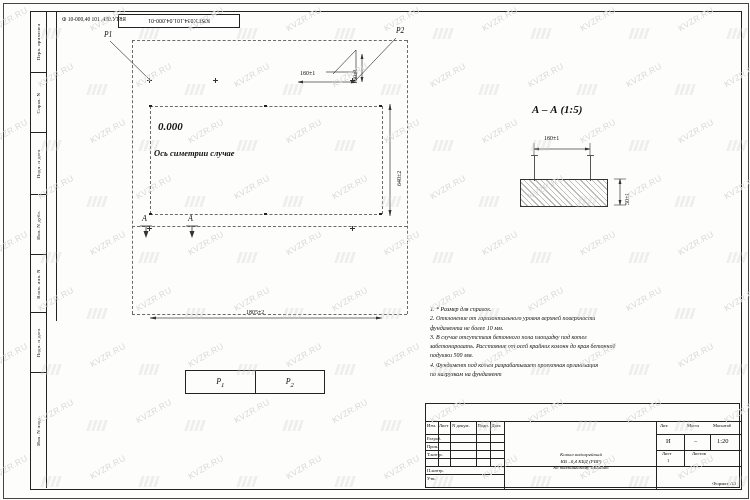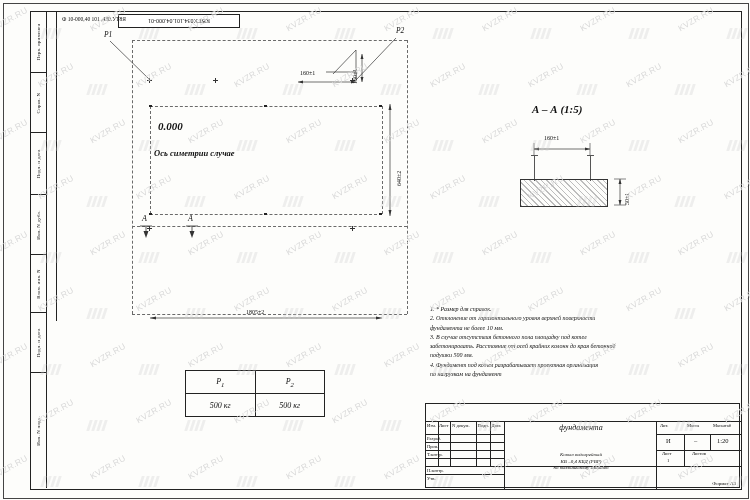--- a/index.html
+++ b/index.html
@@ -237,24 +237,20 @@
     <div>4. Фундамент под котел разрабатывает проектная организация</div>
     <div>по нагрузкам на фундамент</div>
   </div>
 
   <table class="ptab">
     <tbody>
         <tr>
       <td><span>Р</span><sub>1</sub></td>
       <td><span>Р</span><sub>2</sub></td>
     </tr>
-    <tr>
-      <td>500 кг</td>
-      <td>500 кг</td>
-    </tr>
   </tbody>
     </table>
 
   <div class="stamp">
 
     <div class="hline" style="left:0;top:17px;width:315px;height:1px;"></div>
     <div class="hline" style="left:0;top:30px;width:78px;height:1px;"></div>
     <div class="hline" style="left:0;top:38px;width:78px;height:1px;"></div>
     <div class="hline" style="left:0;top:46px;width:78px;height:1px;"></div>
     <div class="hline" style="left:0;top:54px;width:78px;height:1px;"></div>
@@ -281,21 +277,20 @@
     <div class="scell" style="left:51.5px;top:18.5px;">Подп.</div>
     <div class="scell" style="left:65.5px;top:18.5px;">Дата</div>
 
     <div class="scell" style="left:1px;top:31.5px;">Разраб.</div>
     <div class="scell" style="left:1px;top:39.5px;">Пров.</div>
     <div class="scell" style="left:1px;top:47.5px;">Т.контр.</div>
     <div class="scell" style="left:1px;top:63.5px;">Н.контр.</div>
     <div class="scell" style="left:1px;top:71.5px;">Утв.</div>
 
     <div class="ttitle">
-        <div>фундамента</div>
       </div>
     <div class="tsub">
         <div>Котел водогрейный</div>
         <div>КВ –0,4  КБД (РВР)</div>
         <div>по техническому заданию</div>
       </div>
 
     <div class="scell" style="left:234px;top:19px;">Лит.</div>
     <div class="scell" style="left:261px;top:19px;">Масса</div>
     <div class="scell" style="left:287px;top:19px;">Масштаб</div>

